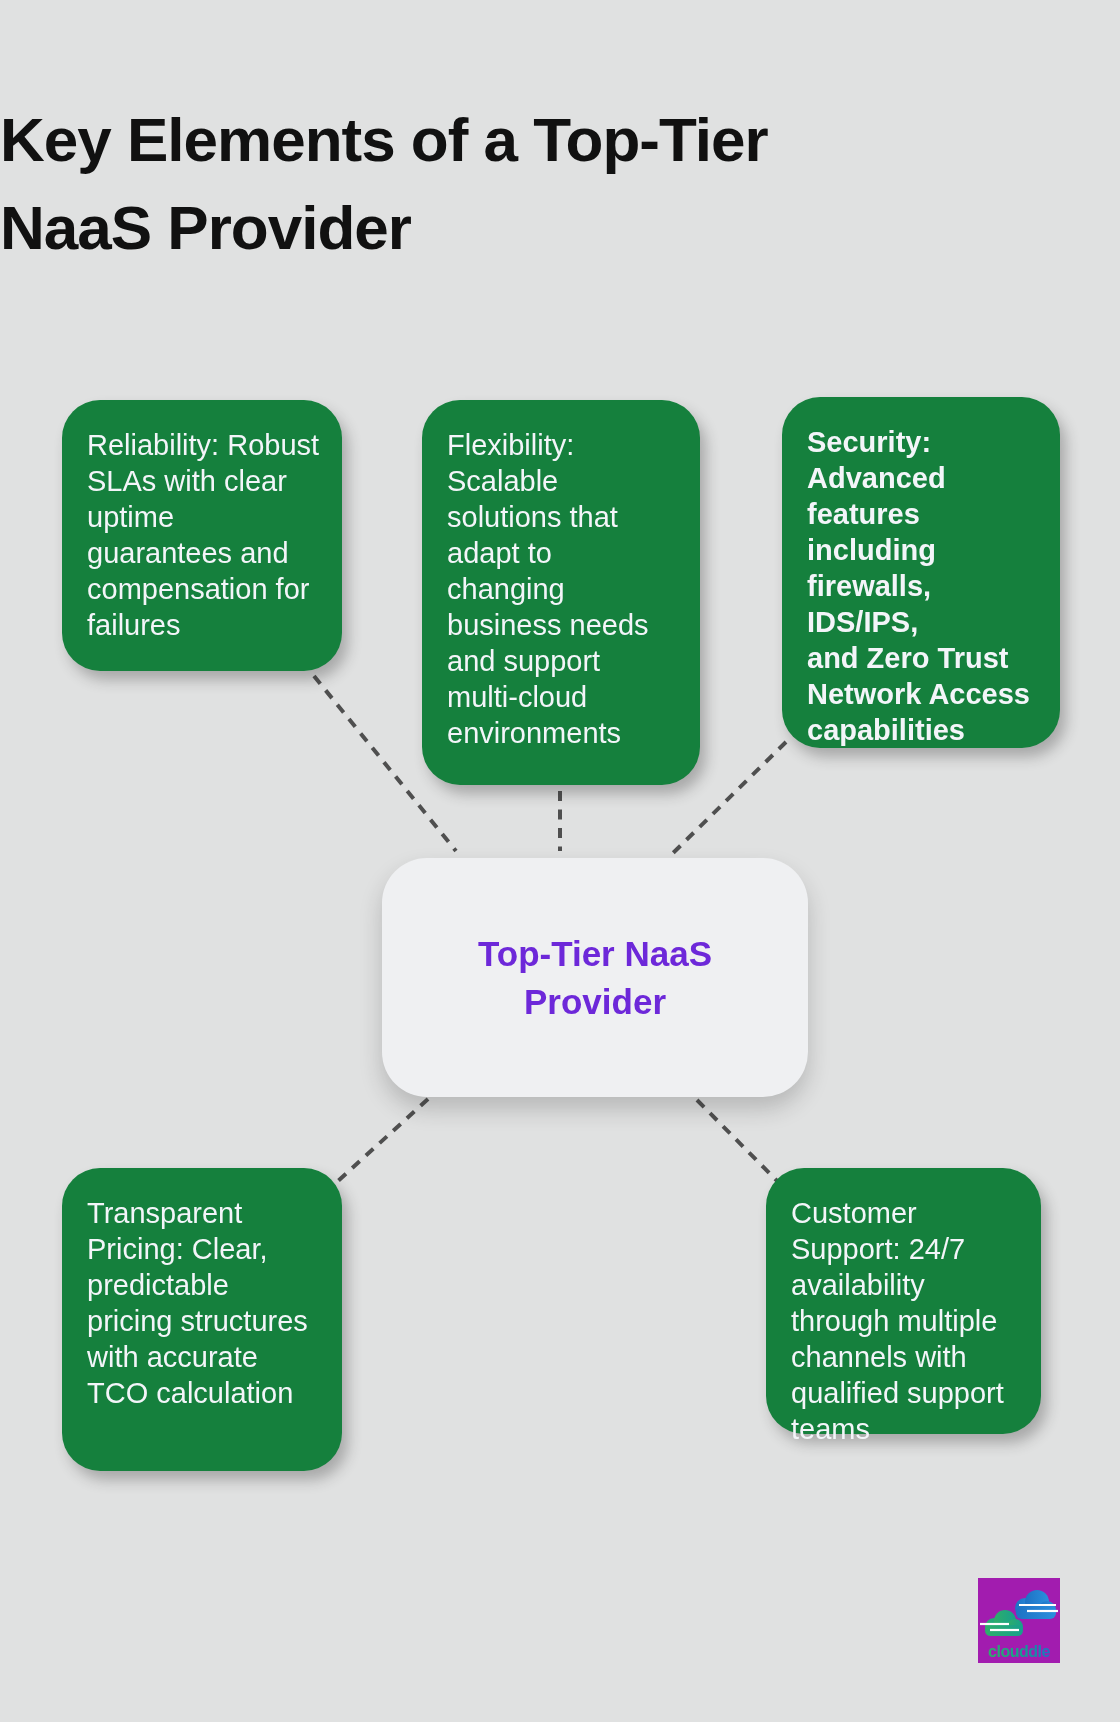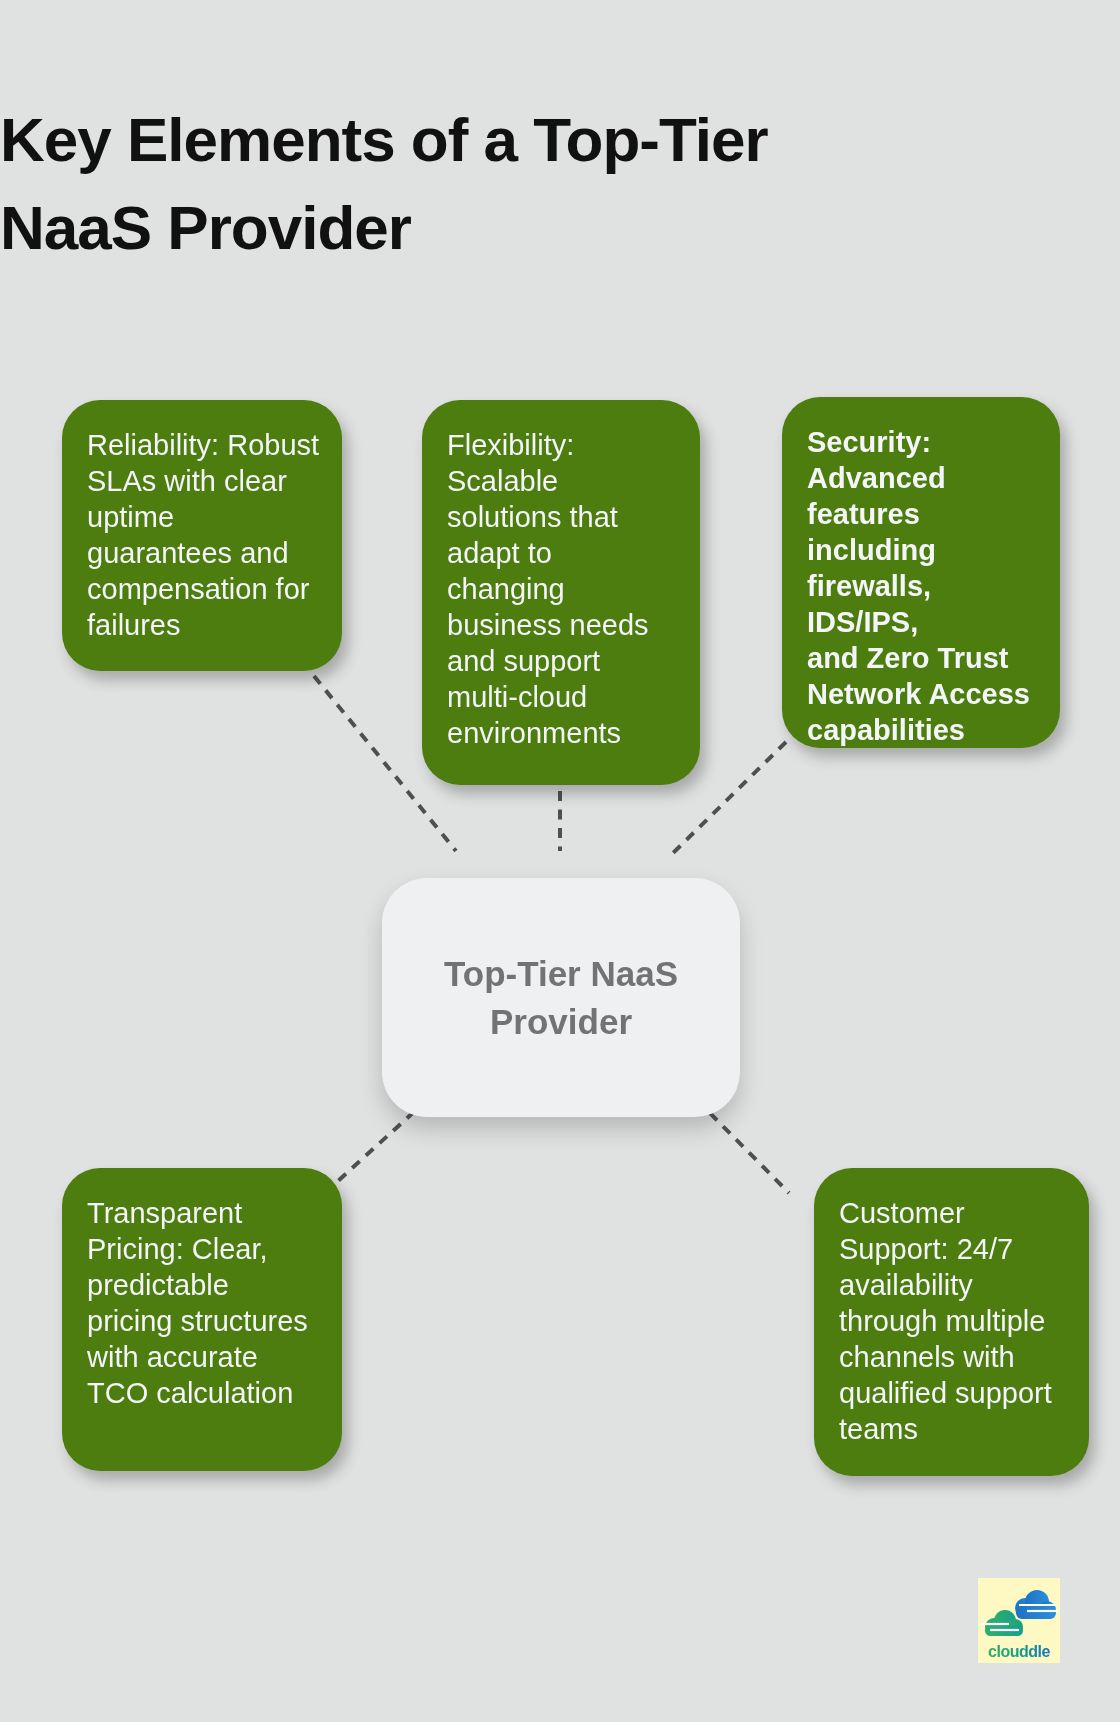--- a/index.html
+++ b/index.html
@@ -18,51 +18,50 @@
     font-size:62px;line-height:88px;font-weight:800;
     letter-spacing:-1px;
     color:#111111;
     white-space:pre-line;
   }
 
   .connectors{position:absolute;left:0;top:0;width:1120px;height:1722px;}
 
   .node{
     position:absolute;
-    background:#4d7c0f;
+    background:#15803d;
     border-radius:38px;
     box-shadow:6px 9px 14px rgba(40,40,40,0.30);
     color:#f3f5f9;
     font-size:29px;line-height:36px;
     padding:27px 22px 0 25px;
     box-sizing:border-box;
     white-space:pre-line;
   }
   .node-reliability{left:62px;top:400px;width:280px;height:271px;}
   .node-flexibility{left:422px;top:400px;width:278px;height:385px;}
   .node-security{left:782px;top:397px;width:278px;height:351px;font-weight:bold;}
   .node-pricing{left:62px;top:1168px;width:280px;height:303px;}
-  .node-support{left:814px;top:1168px;width:275px;height:308px;}
+  .node-support{left:766px;top:1168px;width:275px;height:266px;}
 
   .center-node{
-    position:absolute;left:382px;top:858px;width:358px;height:239px;
+    position:absolute;left:382px;top:858px;width:426px;height:239px;
     background:#eff0f2;
     border-radius:45px;
     box-shadow:0 12px 22px rgba(40,40,40,0.22);
     display:flex;align-items:center;justify-content:center;
     text-align:center;
     font-size:35px;line-height:48px;font-weight:700;
-    color:#737373;
+    color:#6d28d9;
     white-space:pre-line;
-    margin-top:20px;
   }
 
   .logo-card{
     position:absolute;left:978px;top:1578px;width:82px;height:85px;
-    background:#fef9c3;
+    background:#a21caf;
     display:block;
   }
 </style>
 </head>
 <body>
 
 <div class="canvas">
 
   <div class="title">Key Elements of a Top-Tier
 NaaS Provider</div>

